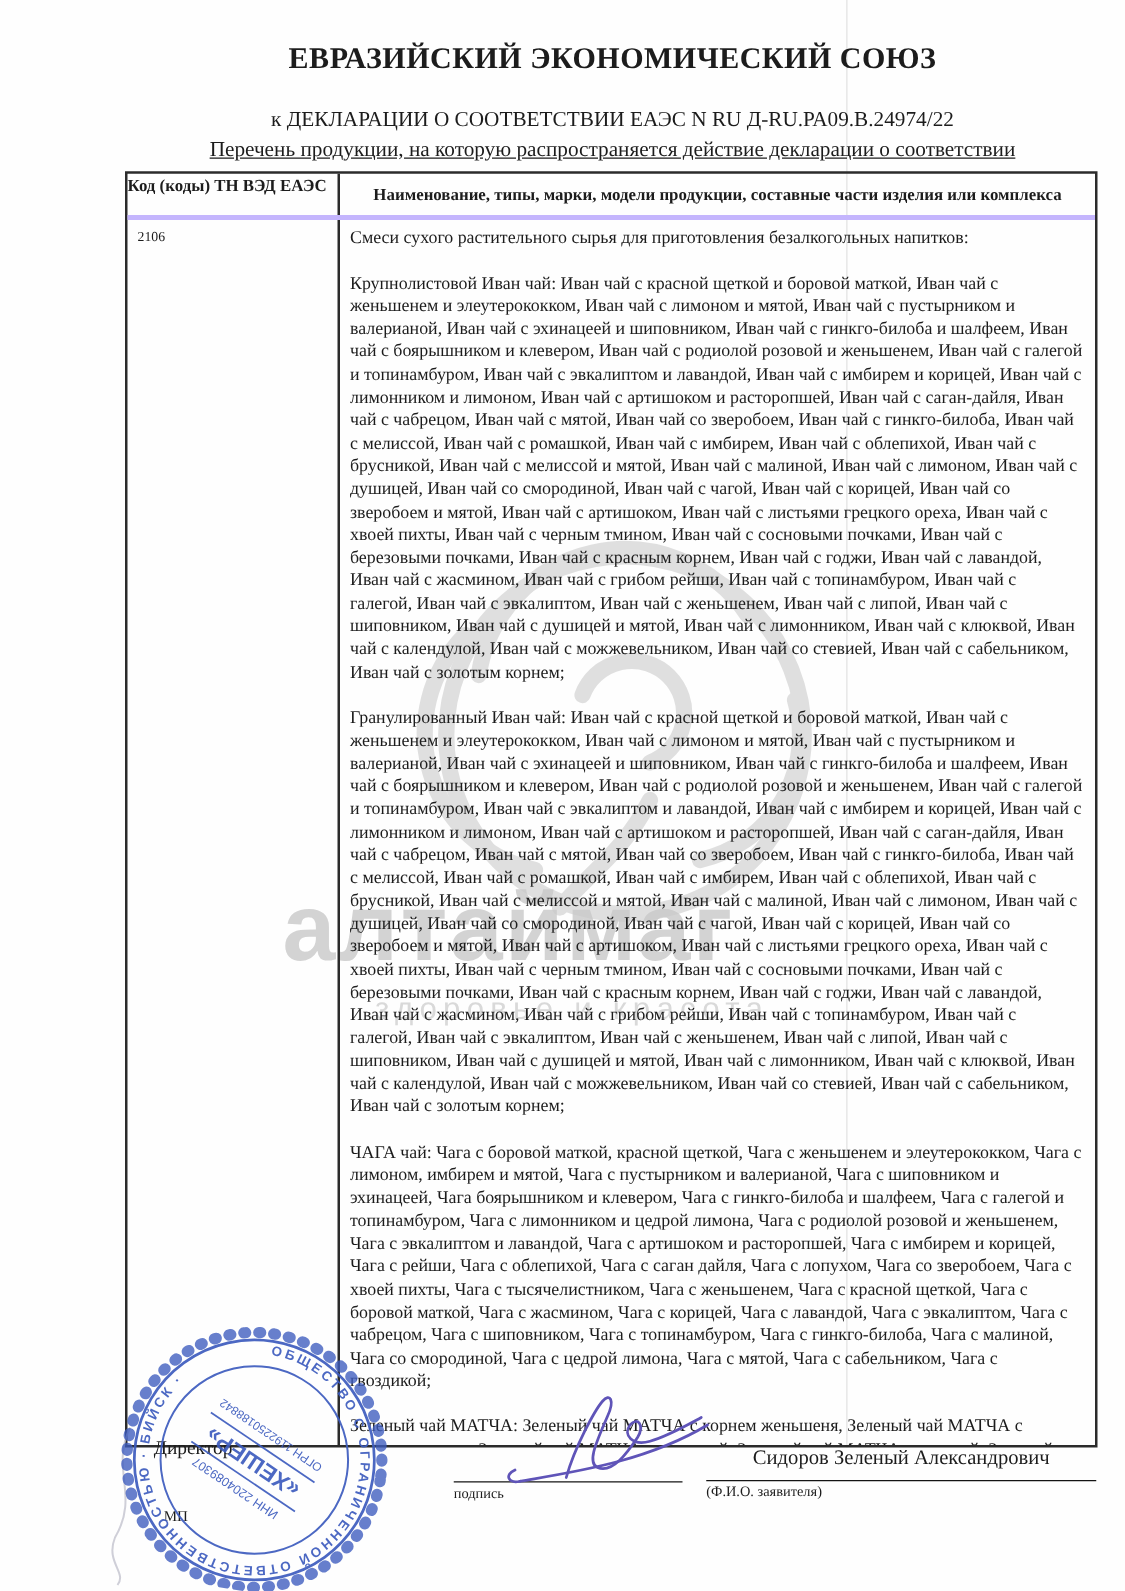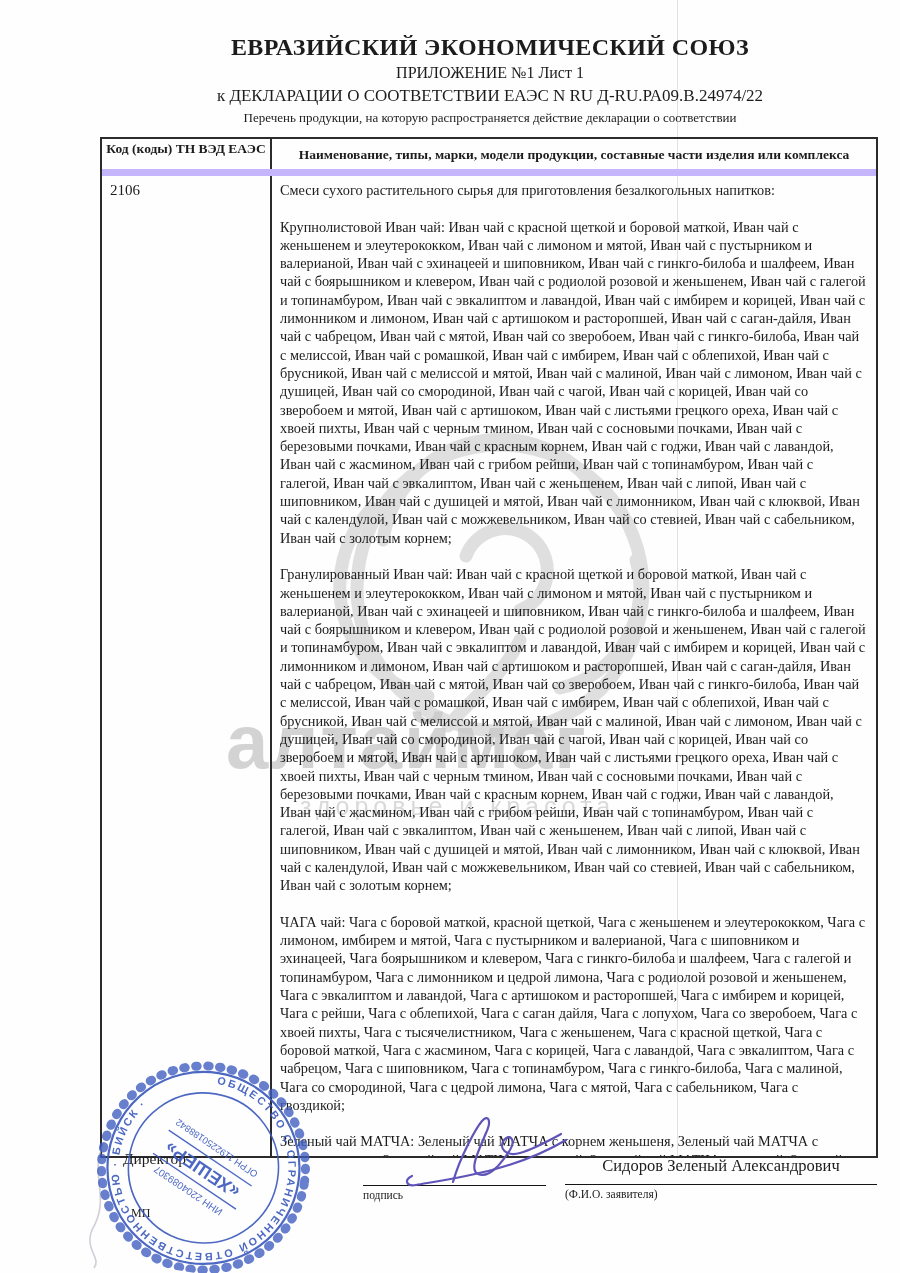--- a/index.html
+++ b/index.html
@@ -5,34 +5,34 @@
   html,body{margin:0;padding:0;background:#ffffff;}
   .page{position:relative;width:900px;height:1273px;background:#fefefe;
         font-family:"Liberation Serif","DejaVu Serif",serif;color:#1c1c1c;overflow:hidden;}
   
   .fold-line{position:absolute;left:677px;top:0;width:1px;height:1158px;background:rgba(60,60,60,.14);}
   
   .hdr{position:absolute;left:80px;width:820px;text-align:center;}
   .t1{top:34px;font-size:24px;font-weight:bold;letter-spacing:.4px;}
   .t2{top:64px;font-size:16px;}
   .t3{top:86px;font-size:17px;}
-  .t4{top:110px;font-size:13px;}
+  .t4{top:110px;font-size:17px;text-decoration:underline;}
   
   .wm{position:absolute;left:0;top:0;z-index:1;pointer-events:none;}
   
   .tbl{position:absolute;left:100px;top:137px;width:778px;height:1021px;border:2px solid #2b2b2b;
        z-index:2;background:transparent;box-sizing:border-box;display:flex;flex-direction:column;}
   .tr{display:flex;box-sizing:border-box;}
-  .thead{border-bottom:7px solid #c4b5fd;height:37px;font-weight:bold;font-size:13.5px;text-align:center;}
+  .thead{border-bottom:4px solid #c4b5fd;height:37px;font-weight:bold;font-size:13.5px;}
   .c1{width:170px;border-right:2px solid #2b2b2b;box-sizing:border-box;flex:none;}
   .c2{flex:1;box-sizing:border-box;}
   .thead .c1{padding-top:2px;line-height:16px;}
   .thead .c2{display:flex;align-items:center;justify-content:center;padding:0 2px;line-height:15px;}
   .tbody{flex:1;overflow:hidden;font-size:14.3px;line-height:18.3px;}
-  .tbody .c1{padding:5px 12px 0 8px;font-size:15px;}
+  .tbody .c1{padding:5px 12px 0 8px;font-size:11px;}
   .tbody .c2{padding:5px 10px 12px 8px;}
   .tbody p{margin:0 0 18.3px 0;}
   
   .abs{position:absolute;}
   .director{left:123px;top:1150px;font-size:15.5px;z-index:3;}
   .mp{left:131px;top:1206px;font-size:12px;z-index:3;}
   .sig-line{left:363px;top:1185px;width:183px;border-top:1.6px solid #141414;z-index:3;}
   .sig-cap{left:363px;top:1189px;width:183px;text-align:left;font-size:11.5px;z-index:3;}
   .name{left:565px;top:1156px;width:312px;text-align:center;font-size:16.5px;z-index:3;}
   .name-line{left:565px;top:1184px;width:312px;border-top:1.6px solid #141414;z-index:3;}
@@ -56,21 +56,20 @@
       <path d="M 428 696 A 112 112 0 0 1 372 508"></path>
       <path d="M 560 688 A 102 102 0 0 0 636 560"></path>
       <path d="M 466 556 A 42 42 0 1 1 520 610"></path>
       <path d="M 448 726 C 470 700 500 680 520 640"></path>
     </g>
     <text class="wm-sans" x="226" y="768" font-size="76" font-weight="bold" letter-spacing="2" fill="#c9c9c9" opacity="0.8">алтаймаг</text>
     <text class="wm-sans" x="300" y="815" font-size="25" letter-spacing="5" fill="#d3d3d3" opacity="0.85">здоровье и красота</text>
   </svg>
 
   <div class="hdr t1 abs">ЕВРАЗИЙСКИЙ ЭКОНОМИЧЕСКИЙ СОЮЗ</div>
-  <div class="hdr t2 abs">ПРИЛОЖЕНИЕ №1 Лист 1</div>
   <div class="hdr t3 abs">к ДЕКЛАРАЦИИ О СООТВЕТСТВИИ ЕАЭС N RU Д-RU.РА09.В.24974/22</div>
   <div class="hdr t4 abs">Перечень продукции, на которую распространяется действие декларации о соответствии</div>
 
   <div class="tbl">
     <div class="tr thead">
       <div class="c1">Код (коды) ТН ВЭД ЕАЭС</div>
       <div class="c2">Наименование, типы, марки, модели продукции, составные части изделия или комплекса</div>
     </div>
     <div class="tr tbody">
       <div class="c1">2106</div>

